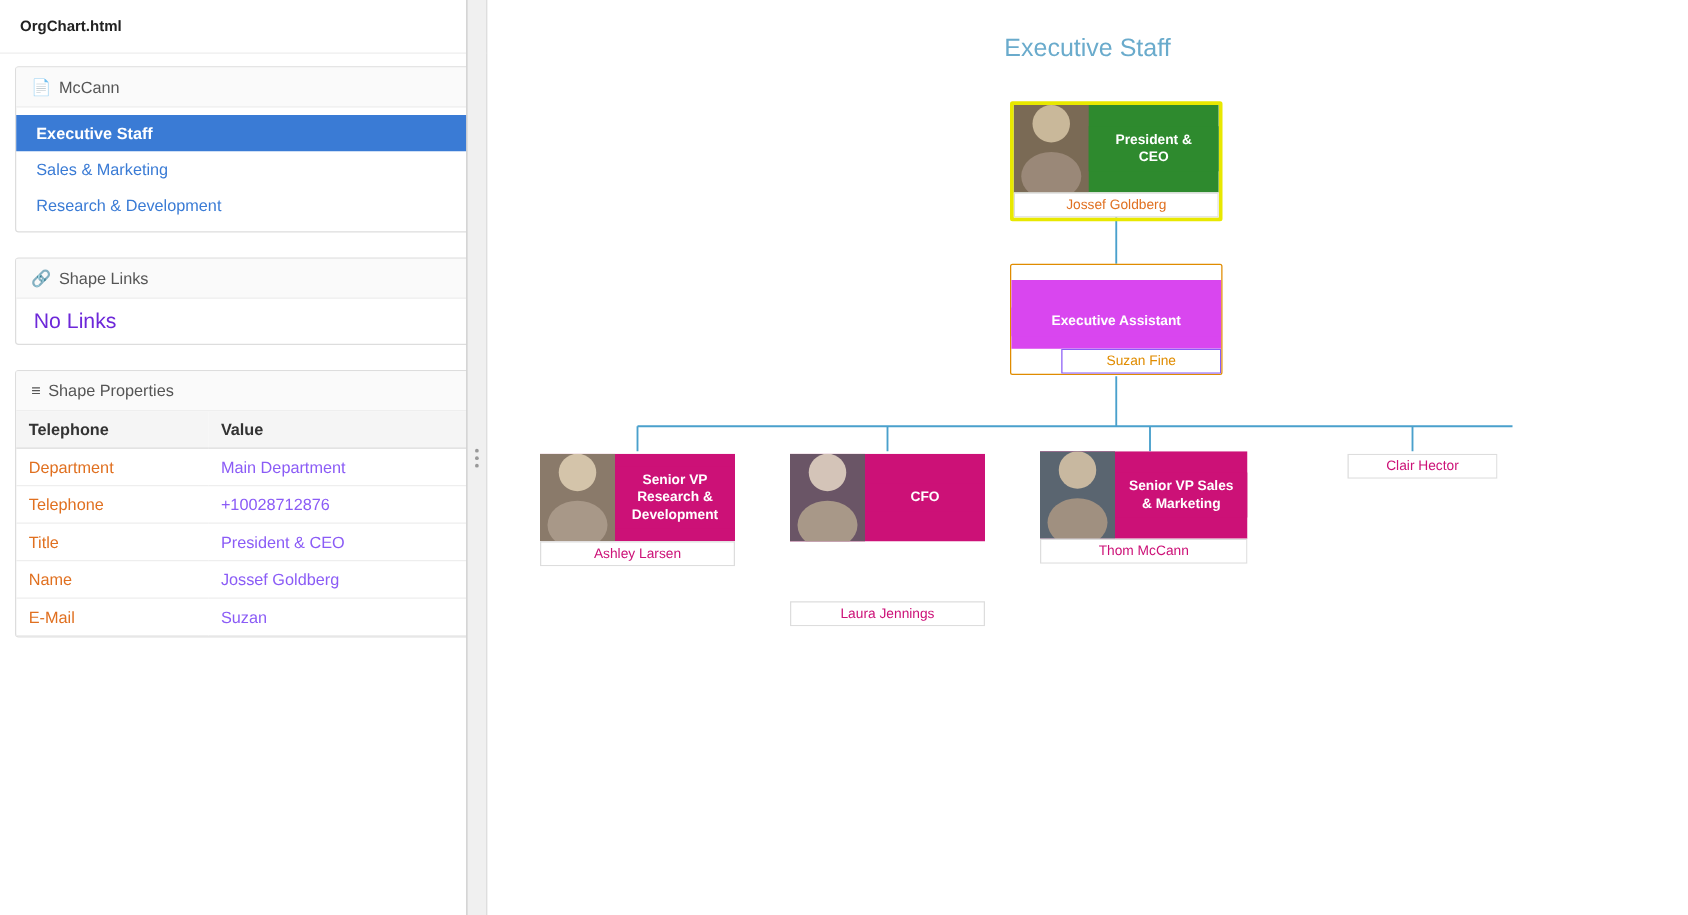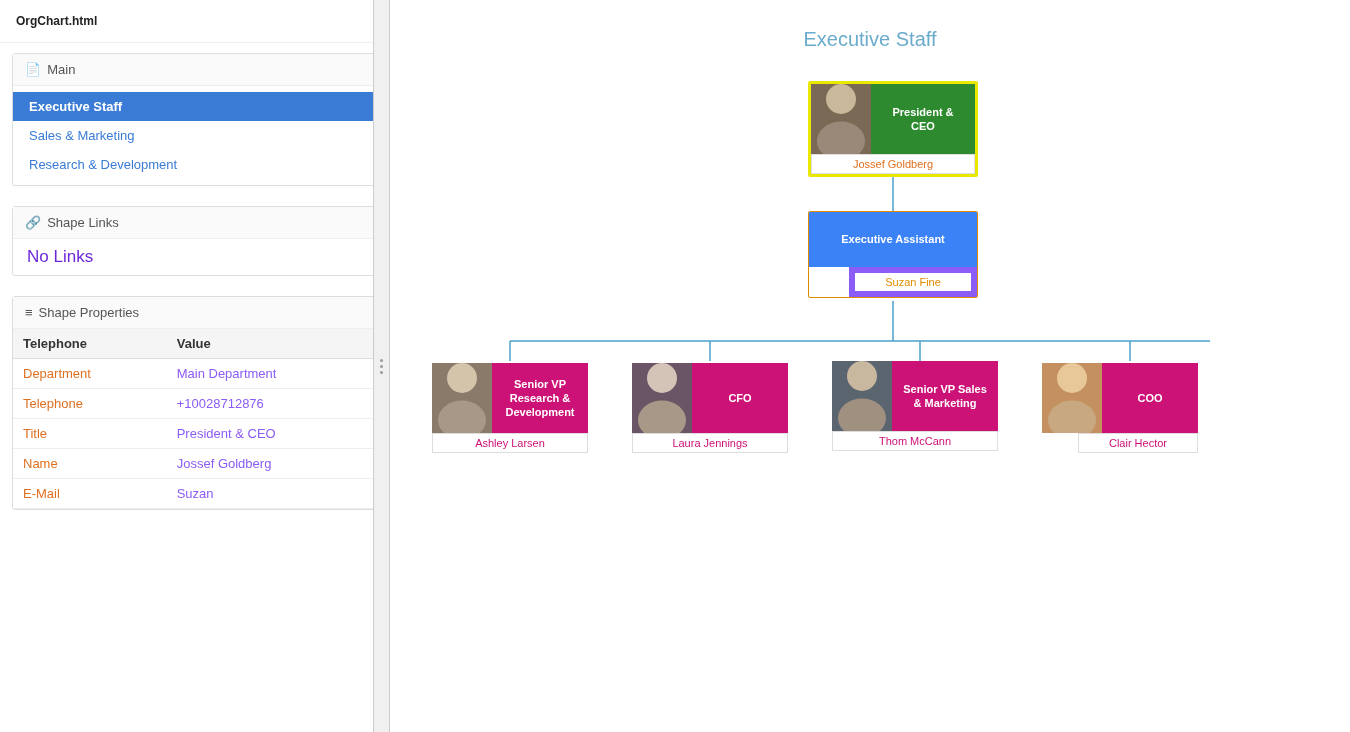--- a/index.html
+++ b/index.html
@@ -226,21 +226,21 @@
     }
 
     
     .vp-rd-node { left: 10px; top: 290px; width: 160px; }
     .cfo-node   { left: 210px; top: 290px; width: 160px; }
     .vp-sm-node { left: 420px; top: 290px; width: 160px; }
     .coo-node   { left: 630px; top: 290px; width: 160px; }
 
     
     .bg-green  { background-color: #2e8a2e; }
-    .bg-orange { background-color: #3b82f6; }
+    .bg-orange { background-color: #d946ef; margin-top: 12px; }
     .bg-pink   { background-color: #cc1177; }
 
     
     .person-silhouette {
       width: 60px;
       height: 70px;
       flex-shrink: 0;
       display: flex;
       align-items: center;
       justify-content: center;
@@ -267,21 +267,21 @@
 </head>
 <body>
 
 <div class="sidebar">
 
   <div class="sidebar-title">OrgChart.html</div>
 
   <div class="sidebar-section">
     <div class="sidebar-section-header">
       <span>📄</span>
-      <span>Main</span>
+      <span>McCann</span>
     </div>
     <div class="pages-list">
       <div class="page-item active">Executive Staff</div>
       <div class="page-item link">Sales &amp; Marketing</div>
       <div class="page-item link">Research &amp; Development</div>
     </div>
   </div>
 
   <div class="sidebar-section shape-links-section">
     <div class="sidebar-section-header">
@@ -374,21 +374,21 @@
       </div>
     </div>
 
     <div class="org-node ea-node" style="left:388px; top:140px; width:170px;">
       <div class="node-card" style="border:1px solid #e08c00;">
         <div class="node-top bg-orange">
           <div class="node-info bg-orange" style="width:100%;">
             <span class="node-title">Executive Assistant</span>
           </div>
         </div>
-        <div class="node-name-bar" style="color:#e08c00; border:6px solid #8b5cf6;margin-left:40px;">Suzan Fine</div>
+        <div class="node-name-bar" style="color:#e08c00; border:1px solid #8b5cf6;margin-left:40px;">Suzan Fine</div>
       </div>
     </div>
 
     <div class="org-node vp-rd-node" style="left:10px; top:290px; width:160px;">
       <div class="node-card">
         <div class="node-top bg-pink">
           <div class="person-silhouette person-ashley">
             <svg viewBox="0 0 40 55" fill="#c8b8a8" xmlns="http://www.w3.org/2000/svg">
               <circle cx="20" cy="14" r="10" fill="#d4c4aa"></circle>
               <ellipse cx="20" cy="42" rx="16" ry="13" fill="#a89888"></ellipse>
@@ -408,21 +408,21 @@
           <div class="person-silhouette person-laura">
             <svg viewBox="0 0 40 55" fill="#c8b8a8" xmlns="http://www.w3.org/2000/svg">
               <circle cx="20" cy="14" r="10" fill="#d4c4b8"></circle>
               <ellipse cx="20" cy="42" rx="16" ry="13" fill="#a89888"></ellipse>
             </svg>
           </div>
           <div class="node-info bg-pink">
             <span class="node-title">CFO</span>
           </div>
         </div>
-        <div class="node-name-bar" style="color:#cc1177;">Laura Jennings</div>
+        <div class="node-name-bar" style="color:#cc1177;margin-top:48px;">Laura Jennings</div>
       </div>
     </div>
 
     <div class="org-node vp-sm-node" style="left:410px; top:288px; width:170px;">
       <div class="node-card">
         <div class="node-top bg-pink">
           <div class="person-silhouette person-thom">
             <svg viewBox="0 0 40 55" fill="#c8b8a8" xmlns="http://www.w3.org/2000/svg">
               <circle cx="20" cy="14" r="10" fill="#c8b8a0"></circle>
               <ellipse cx="20" cy="42" rx="16" ry="13" fill="#a09080"></ellipse>
@@ -431,29 +431,18 @@
           <div class="node-info bg-pink">
             <span class="node-title">Senior VP Sales &amp; Marketing</span>
           </div>
         </div>
         <div class="node-name-bar" style="color:#cc1177;">Thom McCann</div>
       </div>
     </div>
 
     <div class="org-node coo-node" style="left:620px; top:290px; width:160px;">
       <div class="node-card">
-        <div class="node-top bg-pink">
-          <div class="person-silhouette person-clair">
-            <svg viewBox="0 0 40 55" fill="#e8c898" xmlns="http://www.w3.org/2000/svg">
-              <circle cx="20" cy="14" r="10" fill="#e8c898"></circle>
-              <ellipse cx="20" cy="42" rx="16" ry="13" fill="#c8a880"></ellipse>
-            </svg>
-          </div>
-          <div class="node-info bg-pink">
-            <span class="node-title">COO</span>
-          </div>
-        </div>
         <div class="node-name-bar" style="color:#cc1177;margin-left:36px;">Clair Hector</div>
       </div>
     </div>
 
   </div>
 </div>
 
 </body></html>

